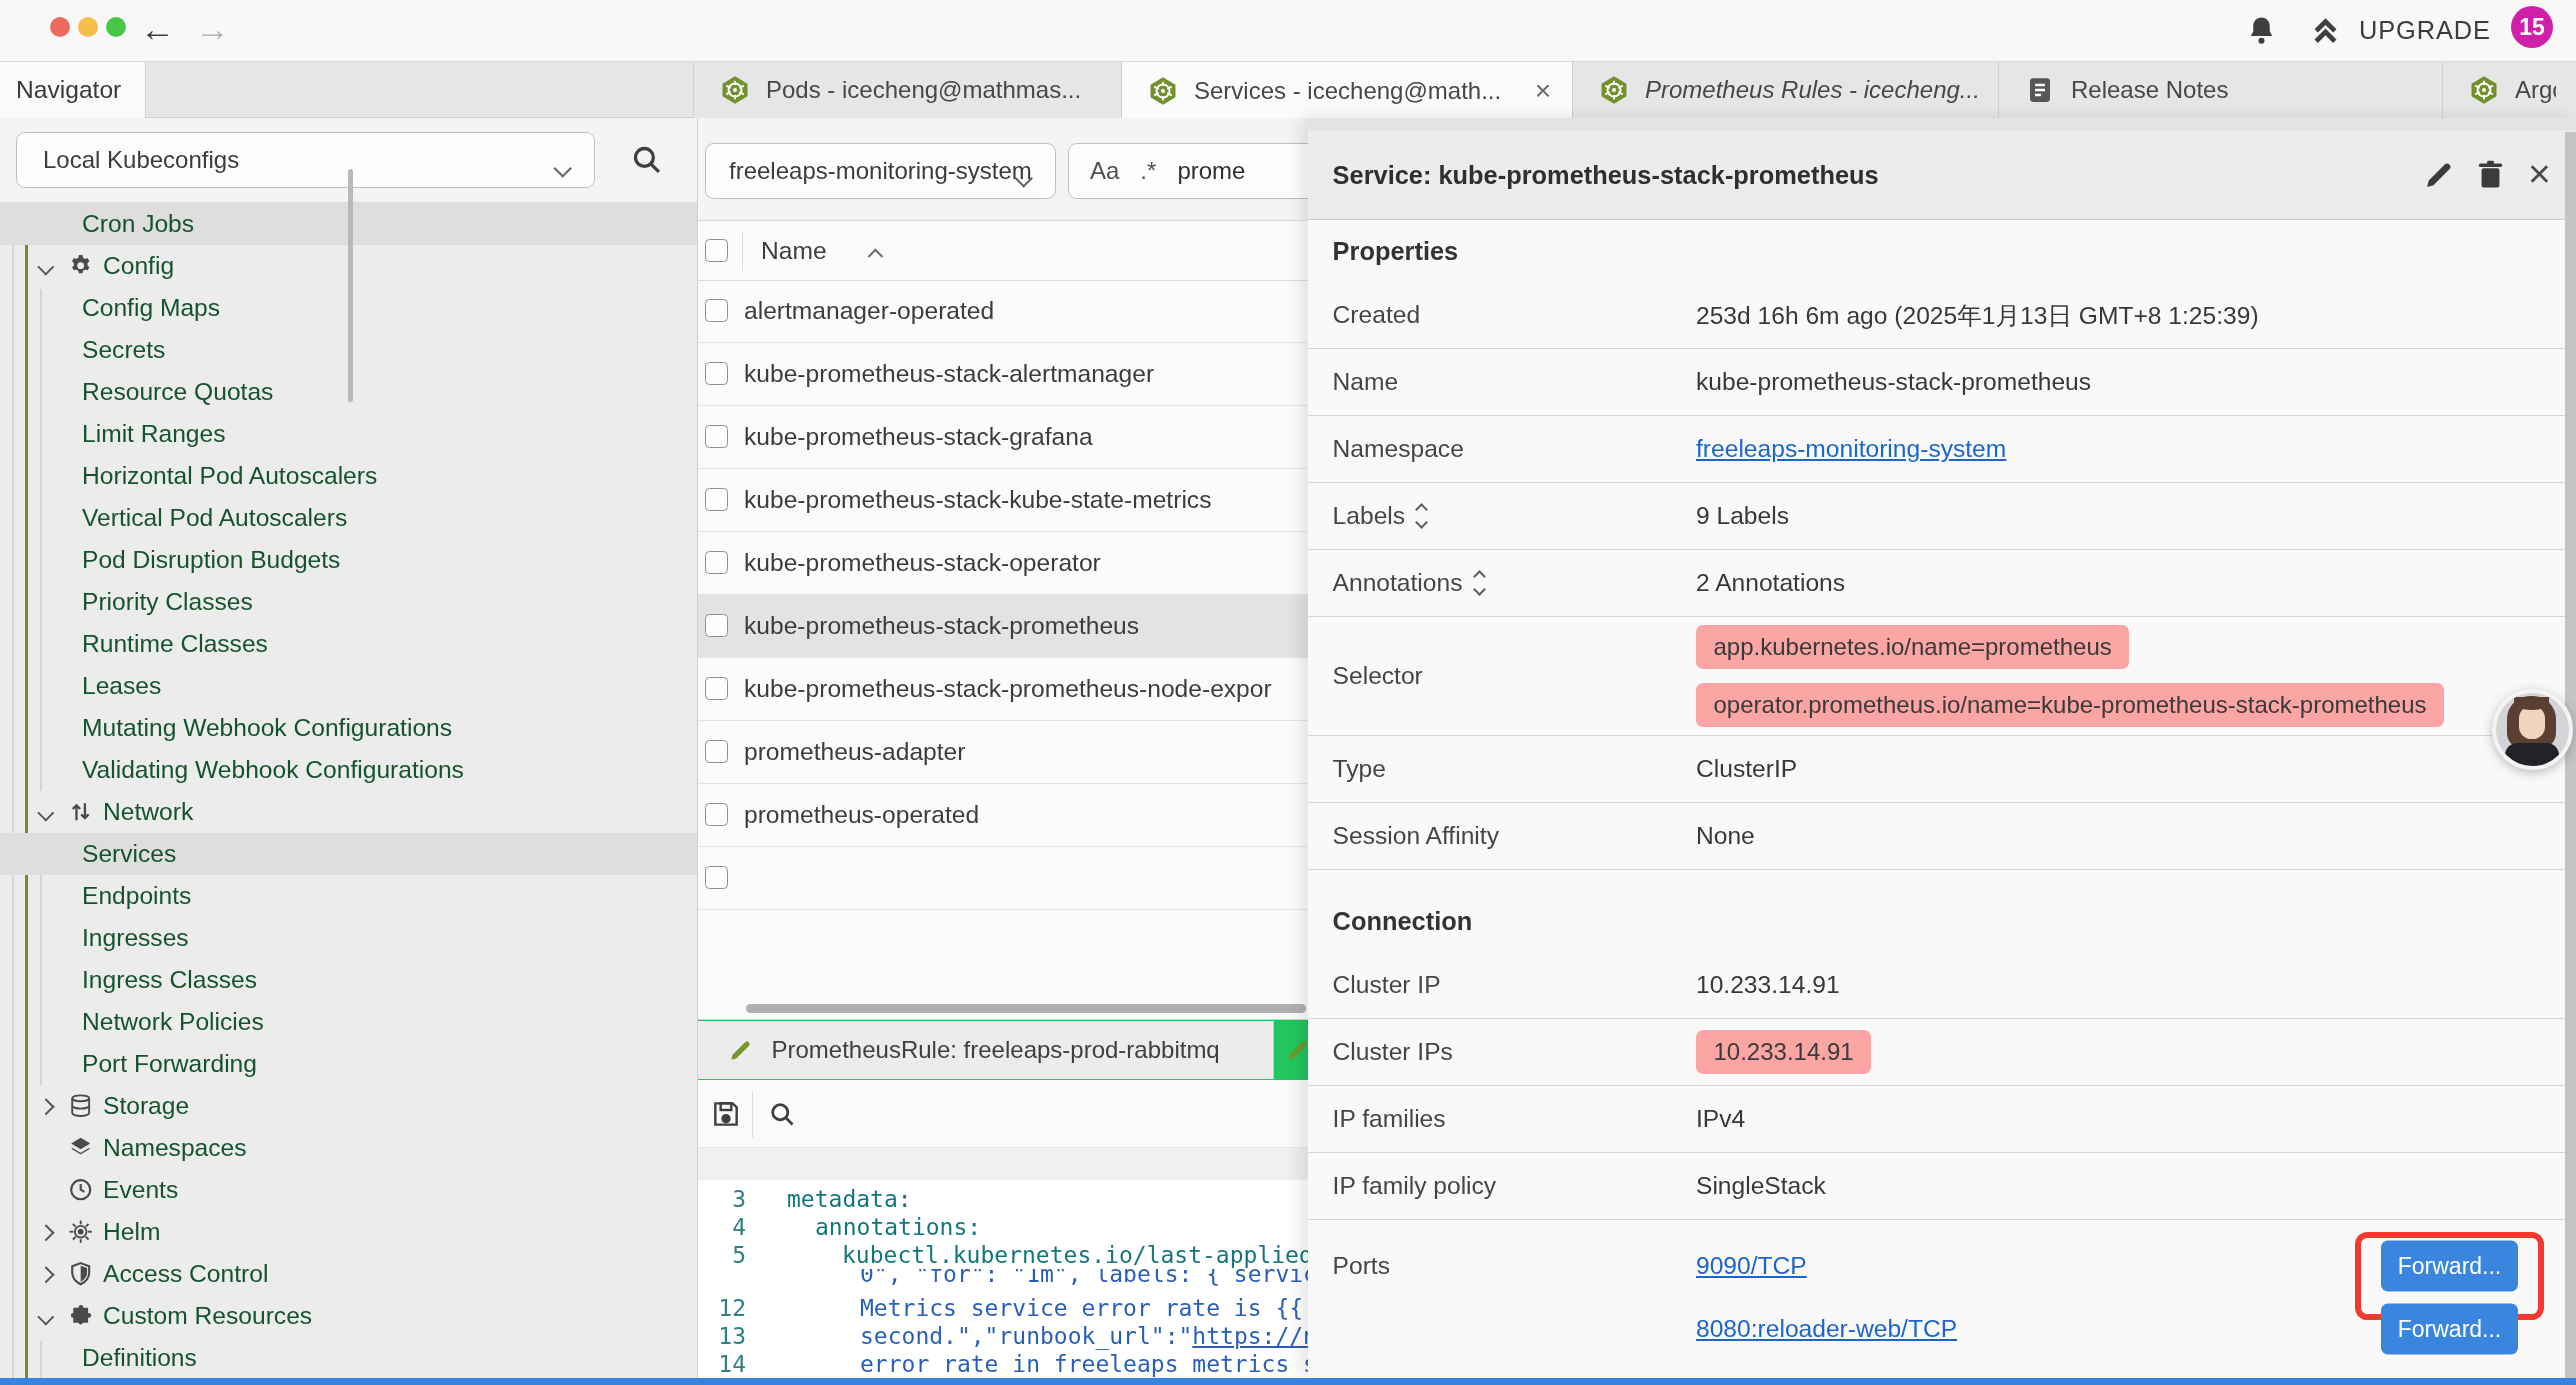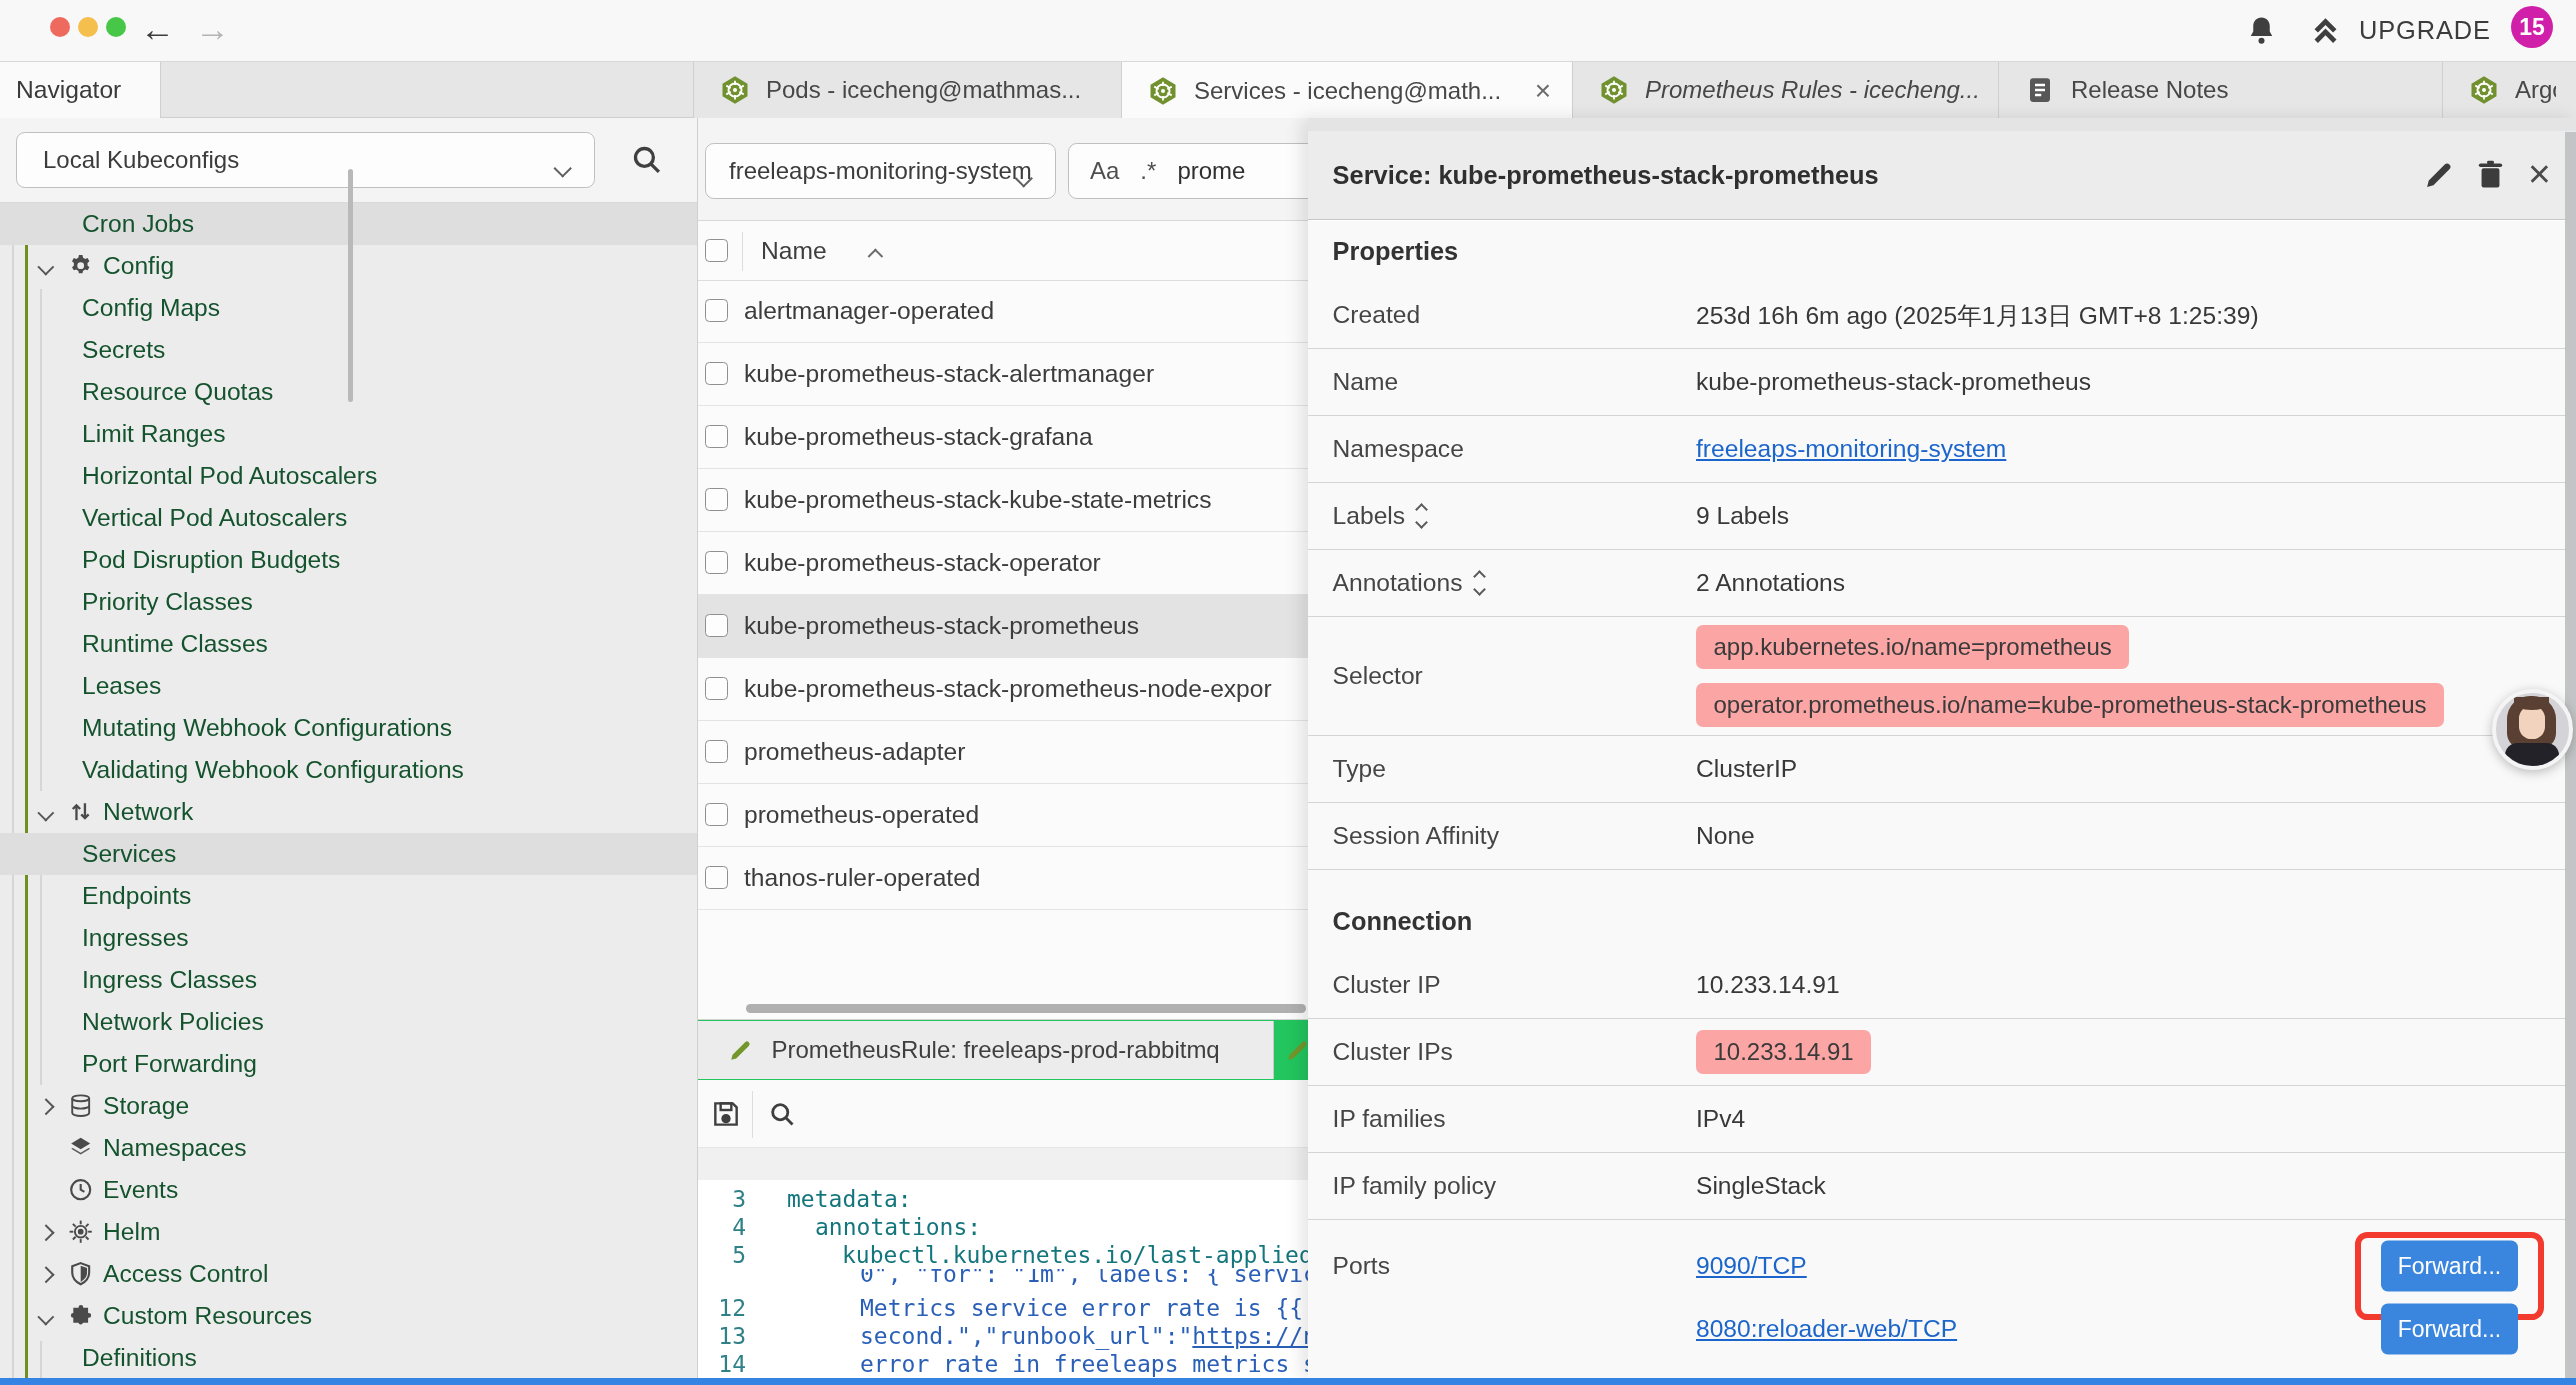--- a/index.html
+++ b/index.html
@@ -15,21 +15,21 @@
   .navarrow.fwd{color:#b4b4b4;}
   .bell-wrap{position:absolute;left:2245px;top:14px;width:33px;height:33px;color:#3f3f3f;}
   .upg-icon{position:absolute;left:2309px;top:14px;width:33px;height:33px;color:#3f3f3f;}
   .upgrade-label{position:absolute;left:2359px;top:0;line-height:61px;font-size:25.4px;color:#3c3c3c;letter-spacing:0.9px;}
   .notif-badge{position:absolute;left:2511px;top:6.1px;width:42px;height:42px;border-radius:50%;background:#d01fa8;color:#fff;
     font-size:23px;font-weight:bold;display:flex;align-items:center;justify-content:center;}
 
   
   .tabbar{position:absolute;left:0;top:61px;width:2576px;height:57px;background:#e6e6e6;border-top:0.9px solid #d8d8d8;
     border-bottom:0.9px solid #cfcfcf;box-sizing:border-box;}
-  .navtab{position:absolute;left:0;top:0;width:161px;height:56px;background:#fafafa;border-right:0.9px solid #cfcfcf;
+  .navtab{position:absolute;left:0;top:0;width:146px;height:56px;background:#fafafa;border-right:0.9px solid #cfcfcf;
     box-sizing:border-box;display:flex;align-items:center;padding-left:16px;font-size:24.6px;color:#3a3a3a;}
   #tabs{position:absolute;left:693px;top:0;height:56px;display:flex;border-left:0.9px solid #cfcfcf;}
   .tab{position:relative;height:56px;display:flex;align-items:center;gap:16px;padding:0 21px 0 26px;
     border-right:0.9px solid #cfcfcf;box-sizing:border-box;font-size:24px;color:#474747;background:#e6e6e6;
     overflow:hidden;white-space:nowrap;}
   .tab.active{background:#fbfbfb;height:57px;}
   .tab.italic .tab-label{font-style:italic;}
   .tab-icon{width:30px;height:30px;flex:none;}
   .tab-icon svg{width:30px;height:30px;display:block;}
   .tab-label{overflow:hidden;text-overflow:clip;}
@@ -495,21 +495,20 @@
         <div class="row">
           <span class="checkbox"></span>
           <span class="row-label">prometheus-adapter</span>
         </div>
         <div class="row">
           <span class="checkbox"></span>
           <span class="row-label">prometheus-operated</span>
         </div>
         <div class="row">
           <span class="checkbox"></span>
-          <span class="row-label">thanos-ruler-operated</span>
         </div>
       </div>
     <div class="hscroll"></div>
     <div class="ed-tabstrip">
       <div class="ed-tab">
         <span class="pencil-green" id="ed-pencil">
             <svg viewBox="0 0 24 24" fill="currentColor">
               <path d="M3 21l1.2-4.6L15.8 4.8a2.4 2.4 0 0 1 3.4 3.4L7.6 19.8z"></path>
             </svg>
           </span>

